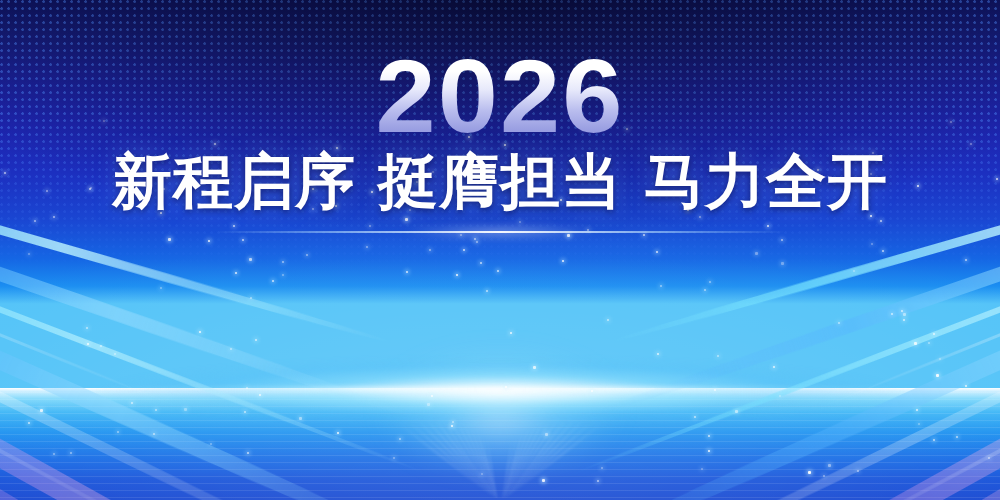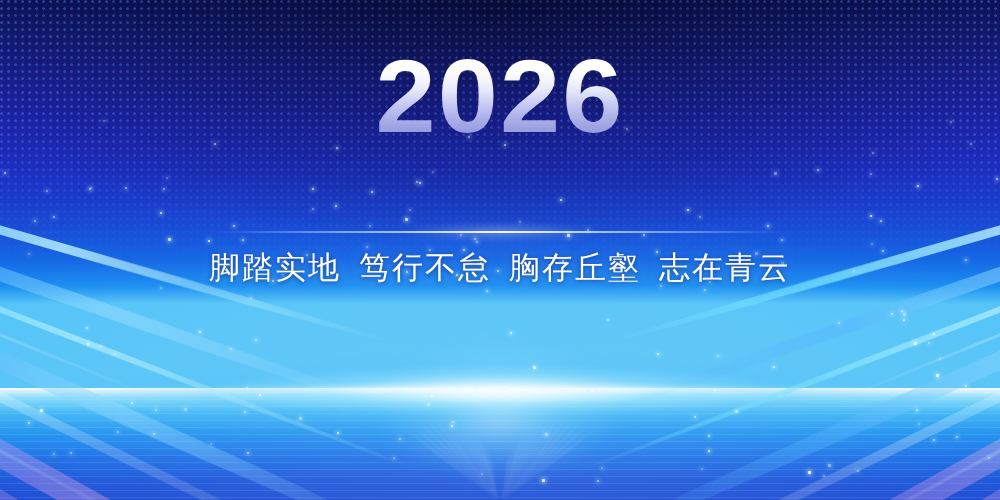--- a/index.html
+++ b/index.html
@@ -416,19 +416,19 @@
     </div>
 
   <div class="layer vignette"></div>
 
   <div class="layer divider-glow"></div>
   <div class="layer divider"></div>
 
   <div class="content">
     <div class="year">2026</div>
 
-
-    <div class="subline">
-      <span>脚踏实地</span><span class="gap"></span><span>笃行不怠</span><span class="gap"></span><span>胸存丘壑</span><span class="gap"></span><span>志在青云</span>
+    <div class="headline">
+      <span>新程启序</span><span class="gap"></span><span>挺膺担当</span><span class="gap"></span><span>马力全开</span>
     </div>
+
   </div>
 
 </div>
 
 </body></html>

